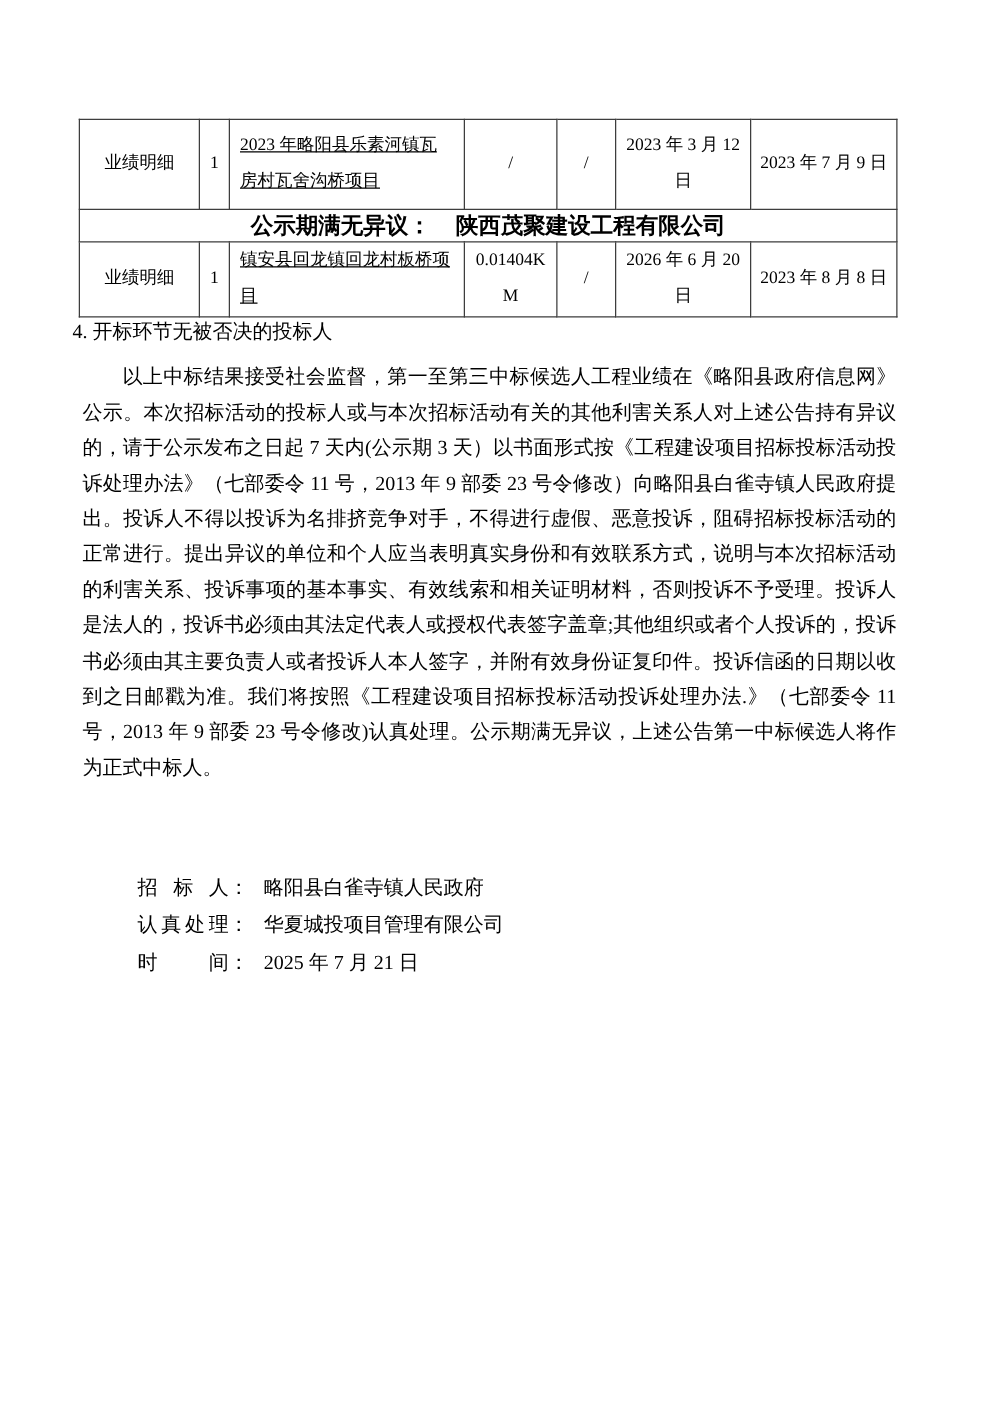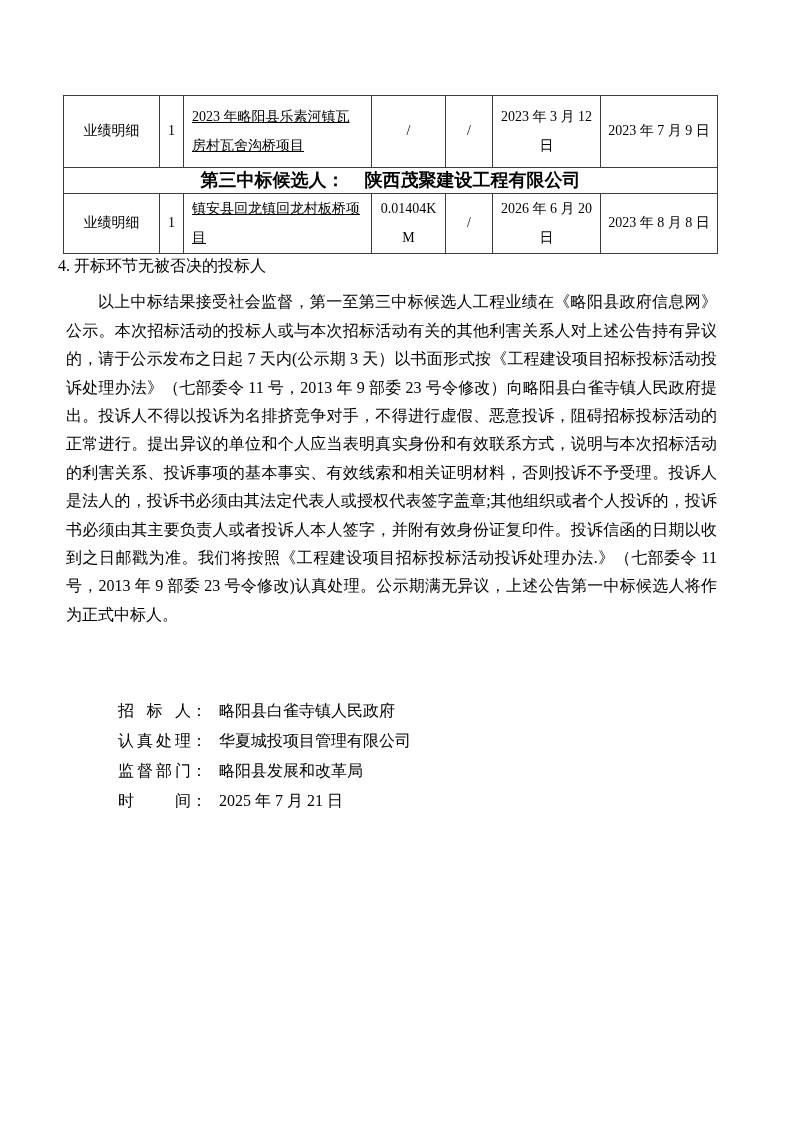--- a/index.html
+++ b/index.html
@@ -63,21 +63,20 @@
     text-align: justify;
   }
 
   
   .signoff {
     position: absolute;
     left: 110px;
     top: 696px;
     font-size: 16px;
     line-height: 30px;
-    margin-left: 8px;
   }
   .sign-row { white-space: nowrap; }
   .sign-label {
     display: inline-block;
     width: 73px;
     text-align: justify;
     text-align-last: justify;
     vertical-align: bottom;
   }
   .sign-value { margin-left: 12px; }
@@ -102,21 +101,21 @@
         <td>业绩明细</td>
         <td>1</td>
         <td class="cell-project">2023 年略阳县乐素河镇瓦房村瓦舍沟桥项目</td>
         <td class="cell-scale">/</td>
         <td>/</td>
         <td>2023 年 3 月 12 日</td>
         <td class="cell-finish">2023 年 7 月 9 日</td>
       </tr>
       <tr class="candidate-row">
         <td colspan="7">
-          <span>第三中标候选人：</span><span class="candidate-company">陕西茂聚建设工程有限公司</span>
+          <span>公示期满无异议：</span><span class="candidate-company">陕西茂聚建设工程有限公司</span>
         </td>
       </tr>
       <tr class="data-row-2">
         <td>业绩明细</td>
         <td>1</td>
         <td class="cell-project">镇安县回龙镇回龙村板桥项目</td>
         <td class="cell-scale">0.01404KM</td>
         <td>/</td>
         <td>2026 年 6 月 20 日</td>
         <td class="cell-finish">2023 年 8 月 8 日</td>
@@ -130,20 +129,17 @@
   </div>
 
   <div class="signoff">
     <div class="sign-row">
       <span class="sign-label">招标人</span><span class="sign-colon">：</span><span class="sign-value">略阳县白雀寺镇人民政府</span>
     </div>
     <div class="sign-row">
       <span class="sign-label">认真处理</span><span class="sign-colon">：</span><span class="sign-value">华夏城投项目管理有限公司</span>
     </div>
     <div class="sign-row">
-      <span class="sign-label">监督部门</span><span class="sign-colon">：</span><span class="sign-value">略阳县发展和改革局</span>
-    </div>
-    <div class="sign-row">
       <span class="sign-label">时间</span><span class="sign-colon">：</span><span class="sign-value">2025 年 7 月 21 日</span>
     </div>
   </div>
 
 </div>
 
 </body></html>

